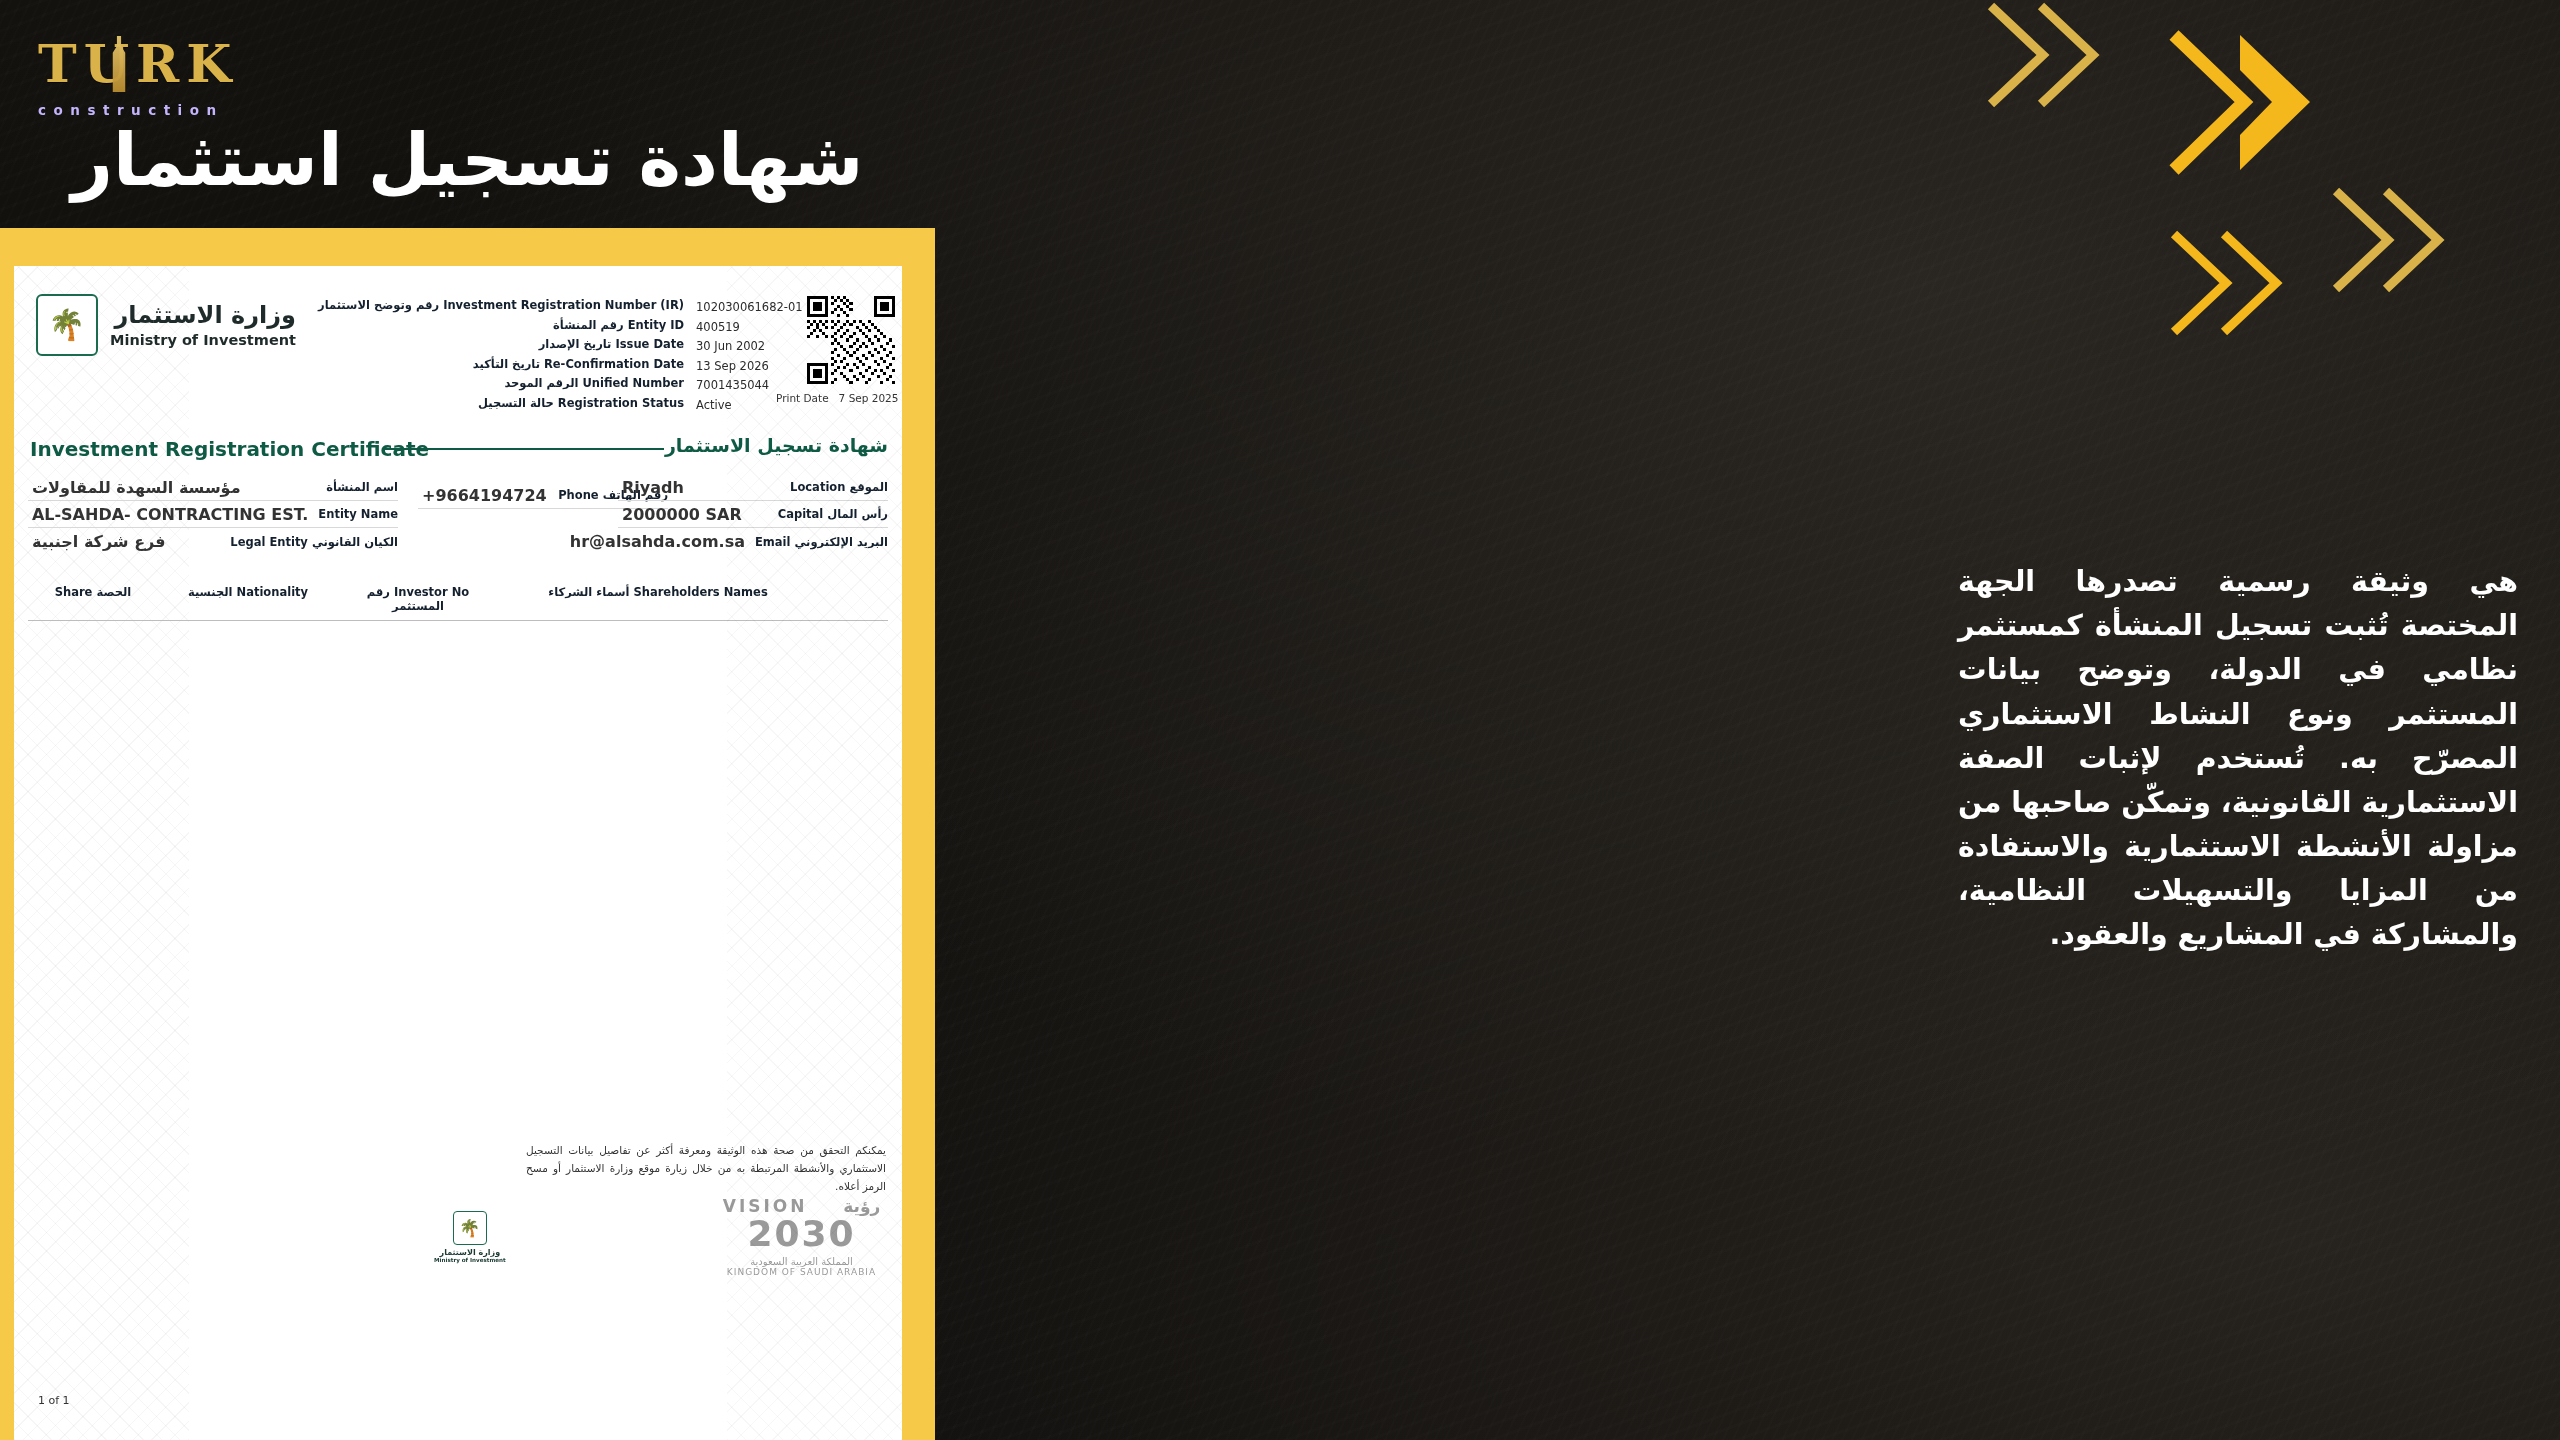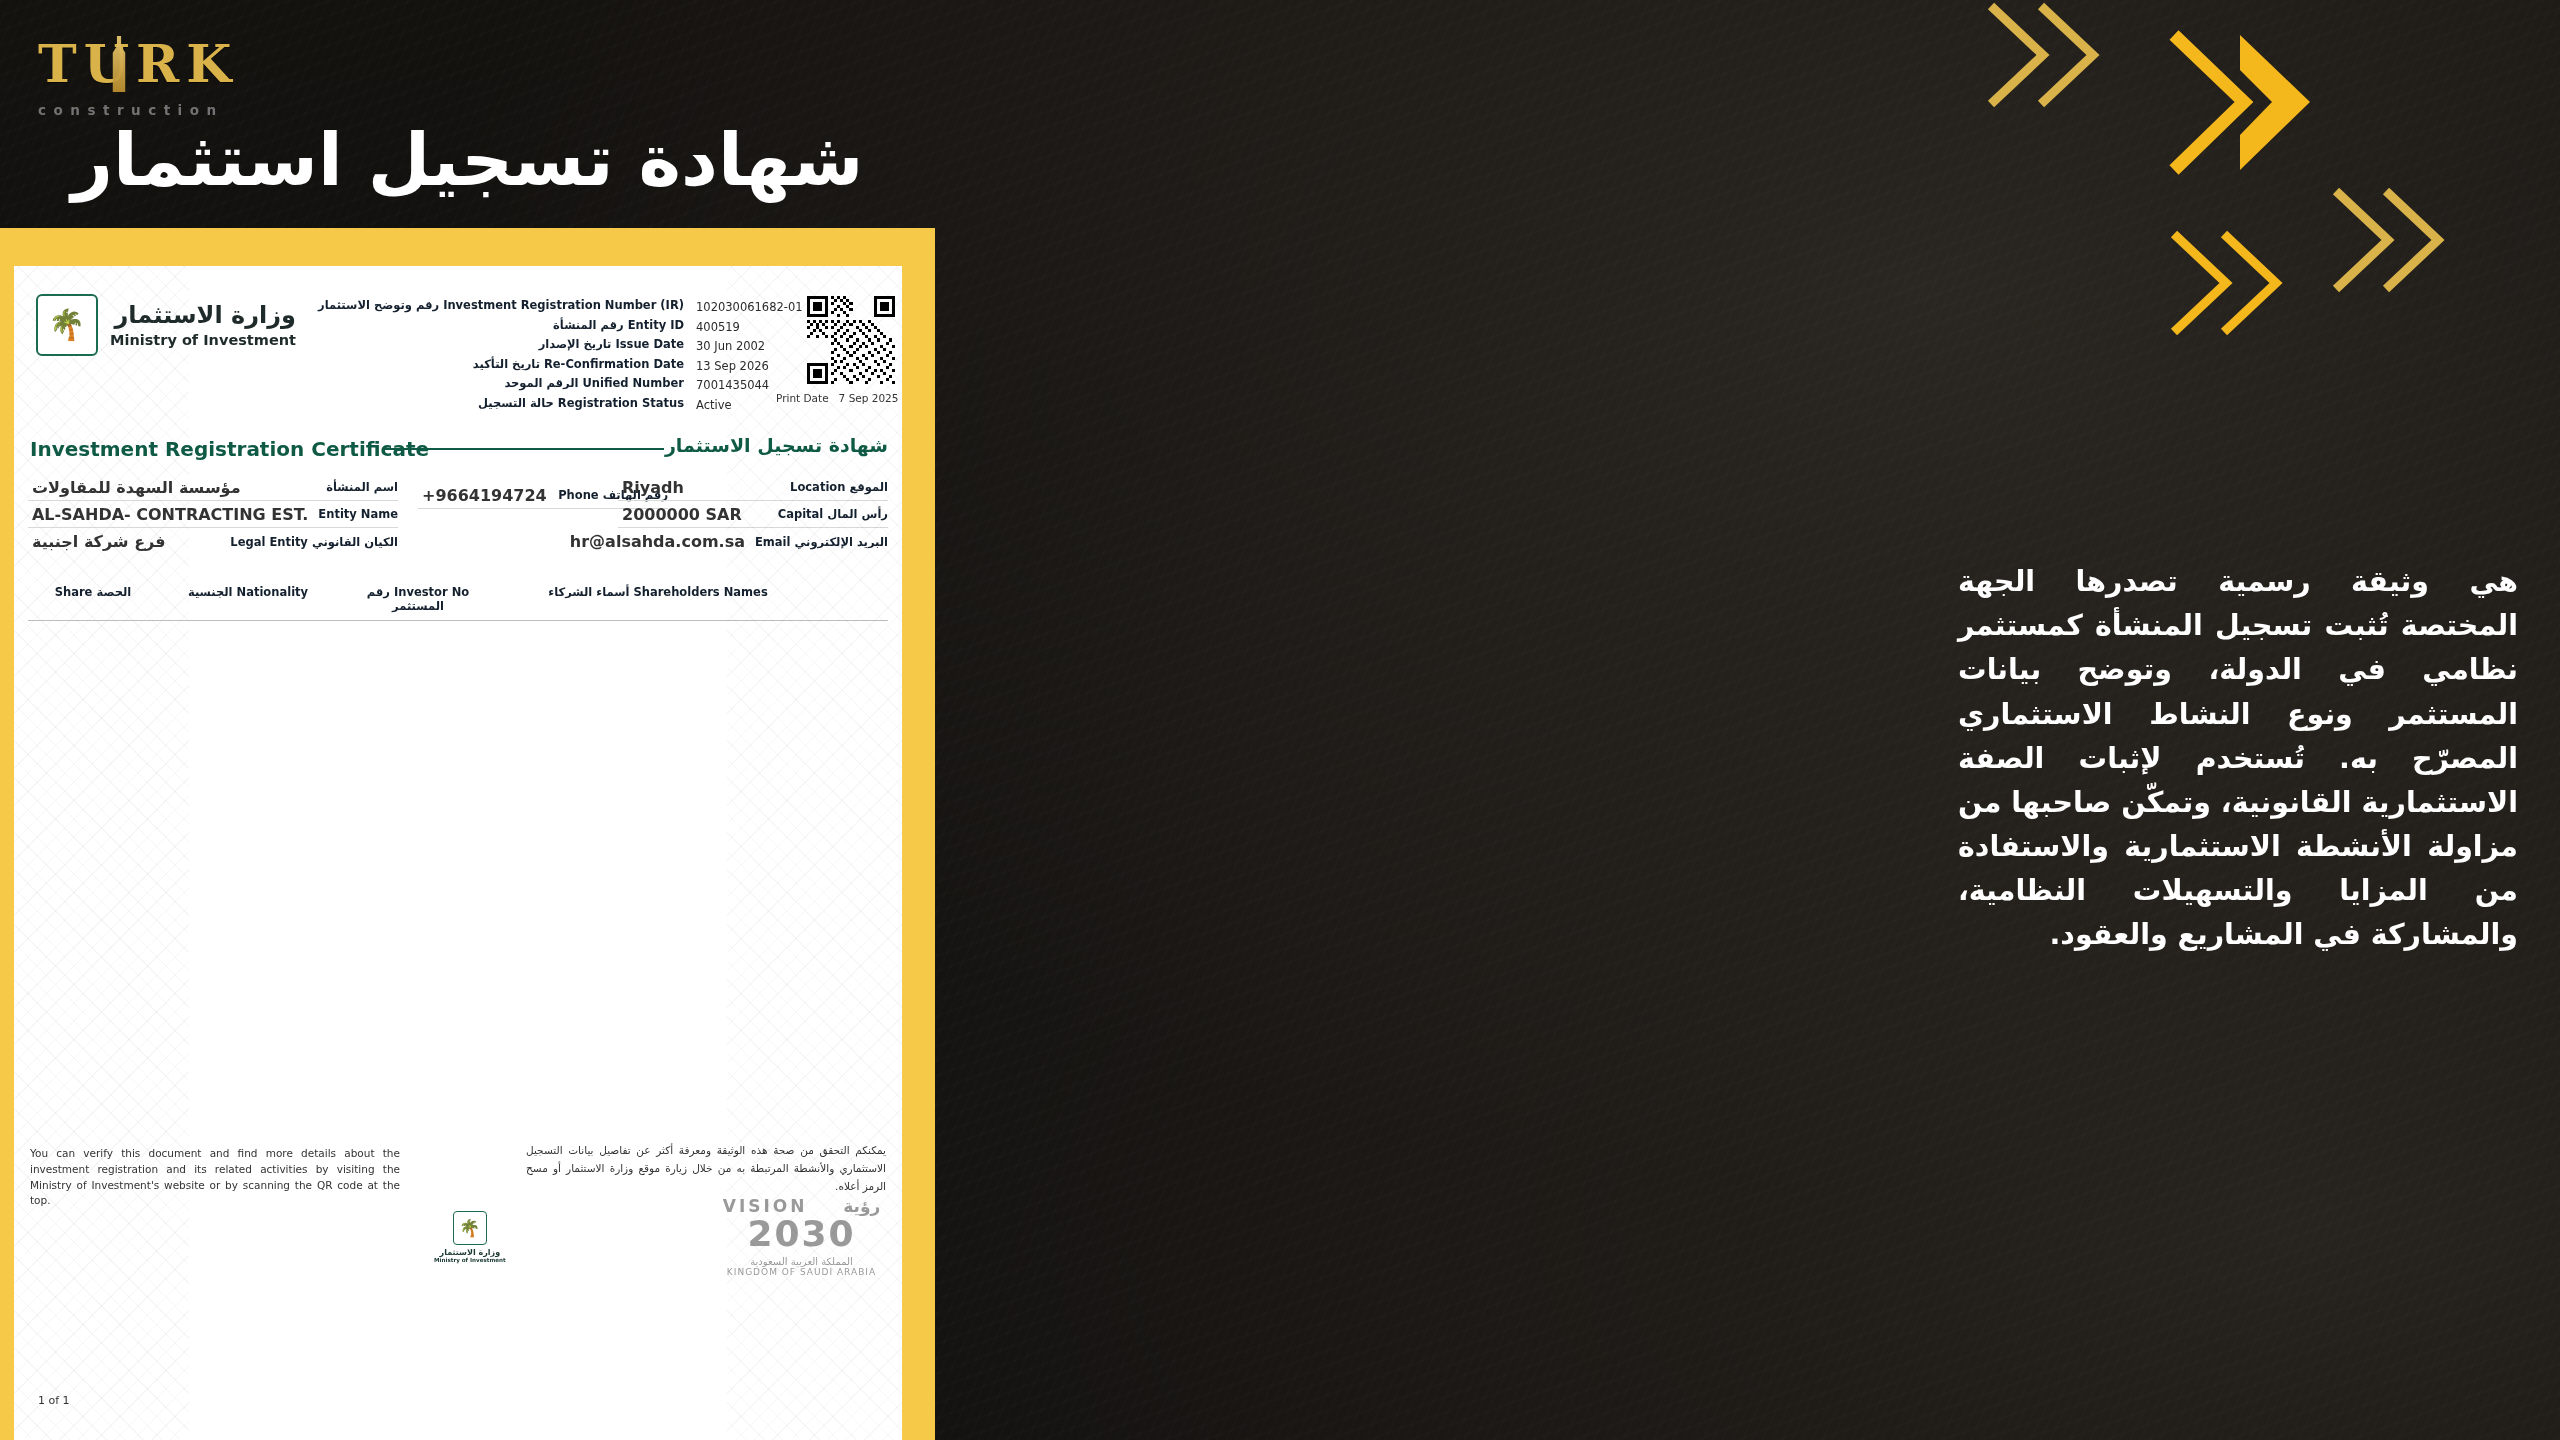--- a/index.html
+++ b/index.html
@@ -30,21 +30,21 @@
   
   .logo-wrap{ position:absolute; left:38px; top:38px; width:230px; height:90px; }
   .logo-word{
     font-family:"DejaVu Serif", serif;
     font-size:52px; letter-spacing:7px; font-weight:700;
     color:#d9b24a; line-height:1;
     text-shadow:0 1px 0 rgba(0,0,0,.6);
   }
   .logo-sub{
     margin-top:12px;
-    font-size:13.5px; letter-spacing:7.5px; color:#737373; font-weight:600;
+    font-size:13.5px; letter-spacing:7.5px; color:#c4b5fd; font-weight:600;
     font-family:"DejaVu Sans", sans-serif;
   }
   .logo-tower{
     position:absolute; left:68px; top:-2px; width:26px; height:56px;
     background:linear-gradient(180deg,#e6c66d 0%, #b98d2e 100%);
     clip-path: polygon(42% 0%, 58% 0%, 58% 18%, 74% 30%, 74% 100%, 26% 100%, 26% 30%, 42% 18%);
     opacity:.95;
   }
 
   
@@ -482,21 +482,20 @@
       <div class="sh-table">
         <div class="sh-head">
           <div class="c1">الحصة Share</div>
           <div class="c2">Nationality الجنسية</div>
           <div class="c3">Investor No رقم المستثمر</div>
           <div class="c4">Shareholders Names أسماء الشركاء</div>
           <div class="c5"></div>
         </div>
       </div>
 
-      <div class="foot-en">You can verify this document and find more details about the investment registration and its related activities by visiting the Ministry of Investment's website or by scanning the QR code at the top.</div>
       <div class="foot-ar">يمكنكم التحقق من صحة هذه الوثيقة ومعرفة أكثر عن تفاصيل بيانات التسجيل الاستثماري والأنشطة المرتبطة به من خلال زيارة موقع وزارة الاستثمار أو مسح الرمز أعلاه.</div>
 
       <div class="foot-minlogo">
         <div class="sbox">
           <span class="palm2">🌴</span>
         </div>
         <div class="t1">وزارة الاستثمار</div>
         <div class="t2">Ministry of Investment</div>
       </div>
 

